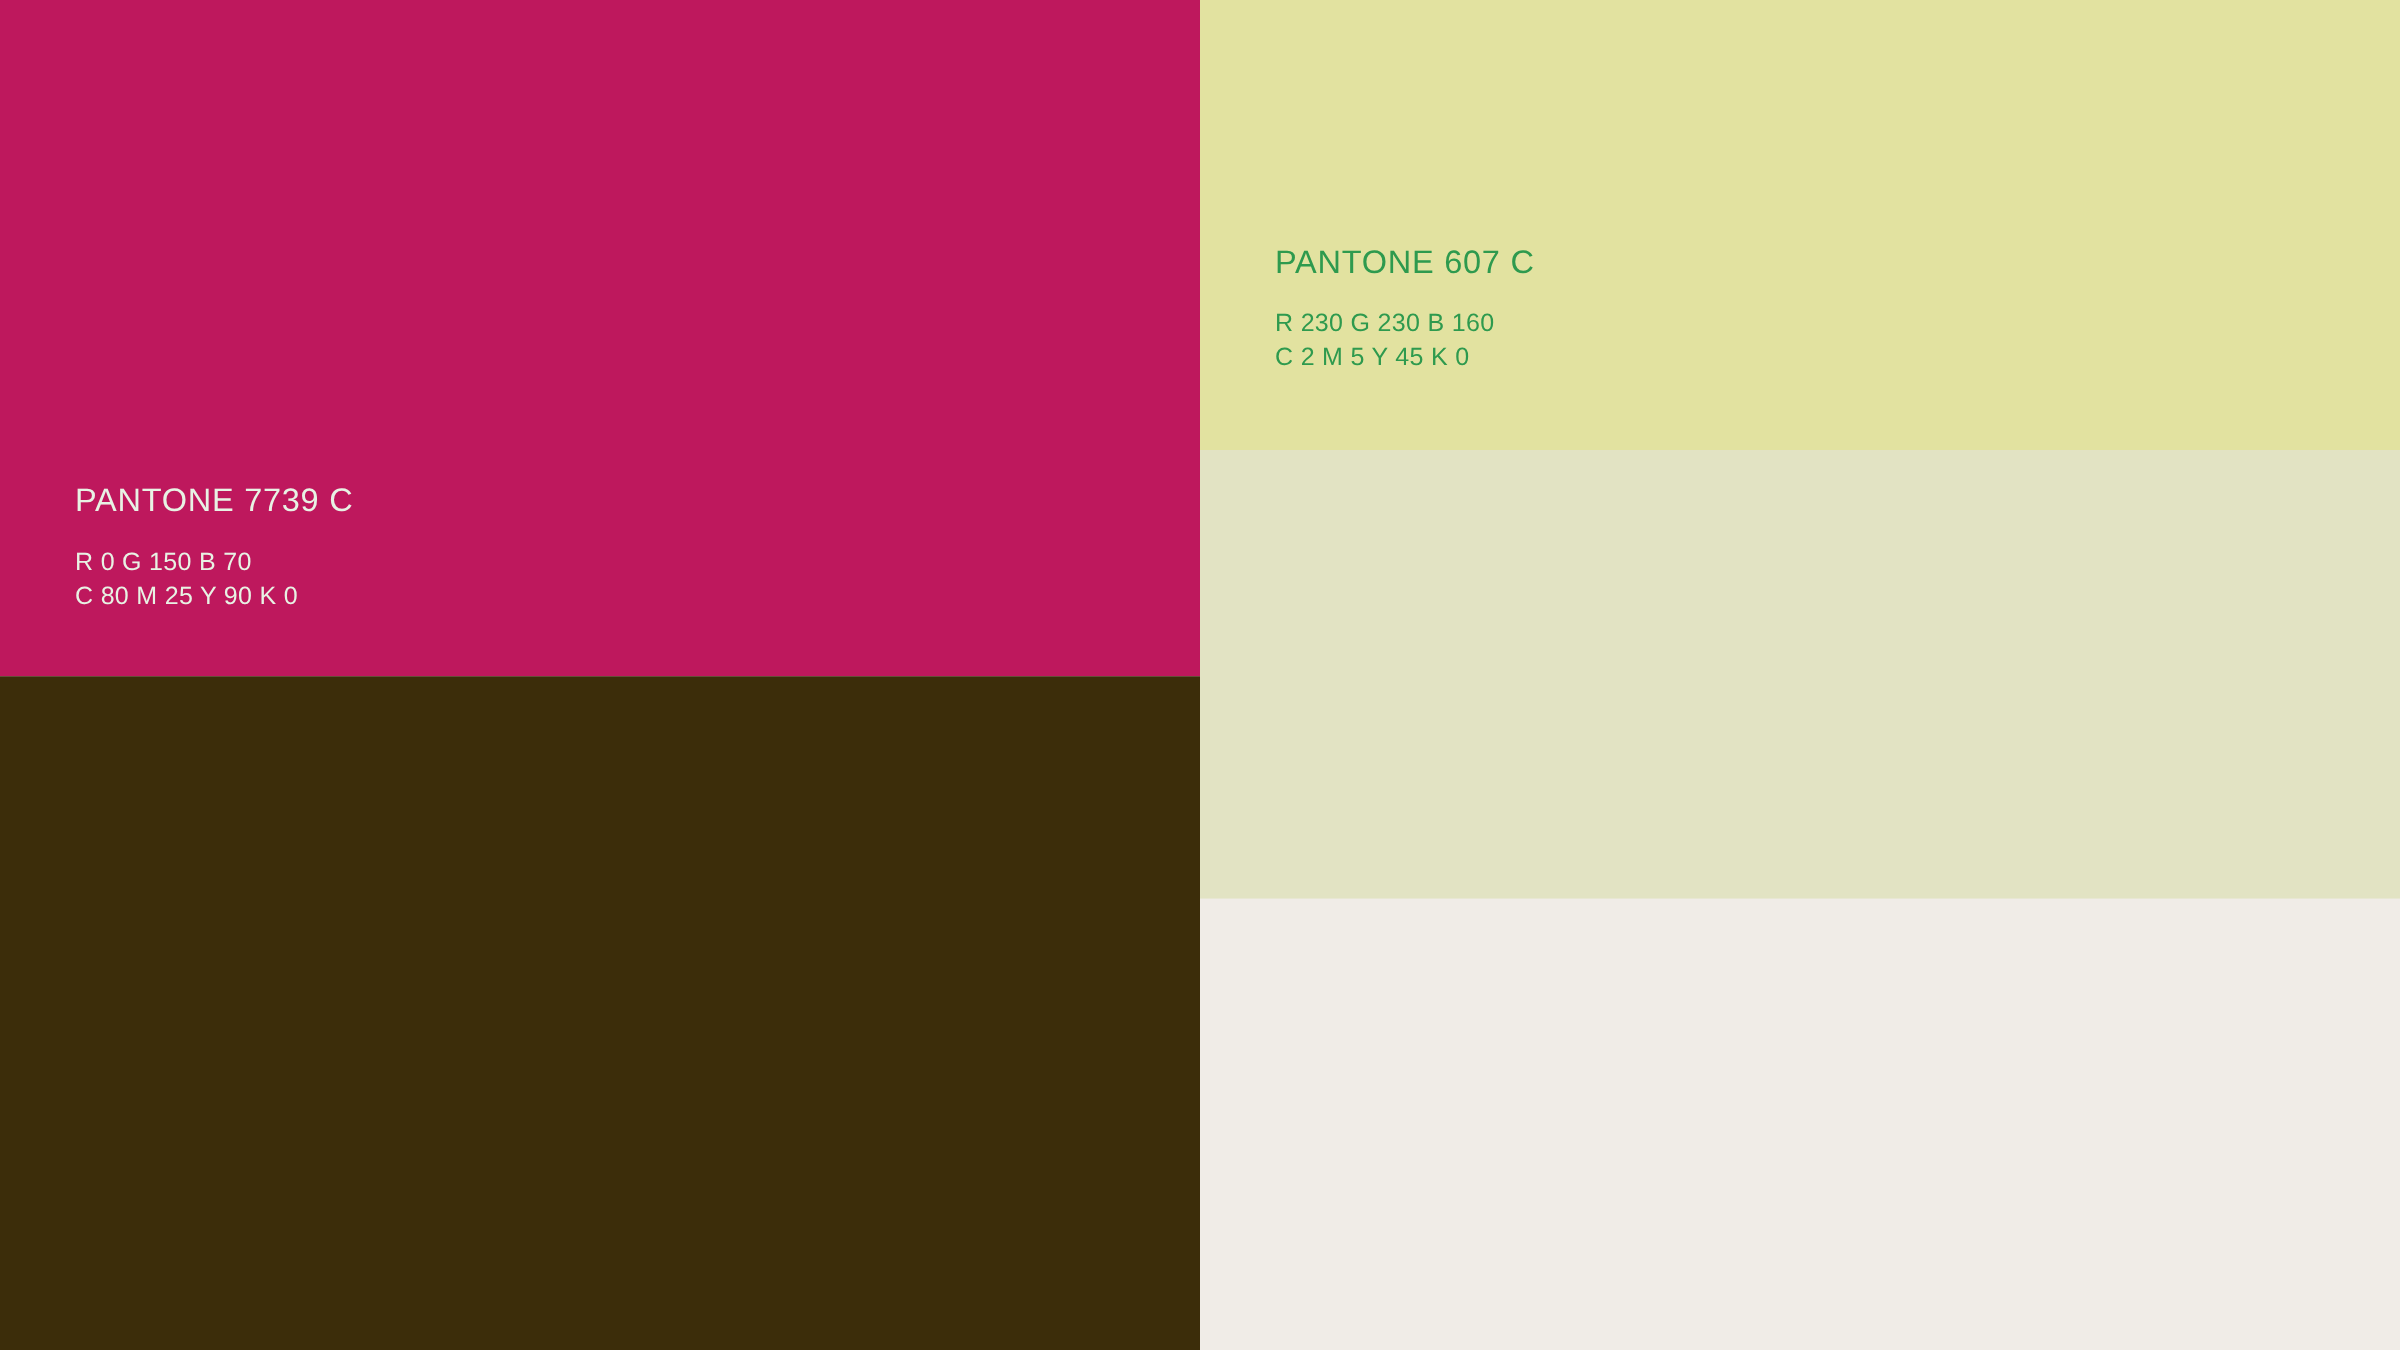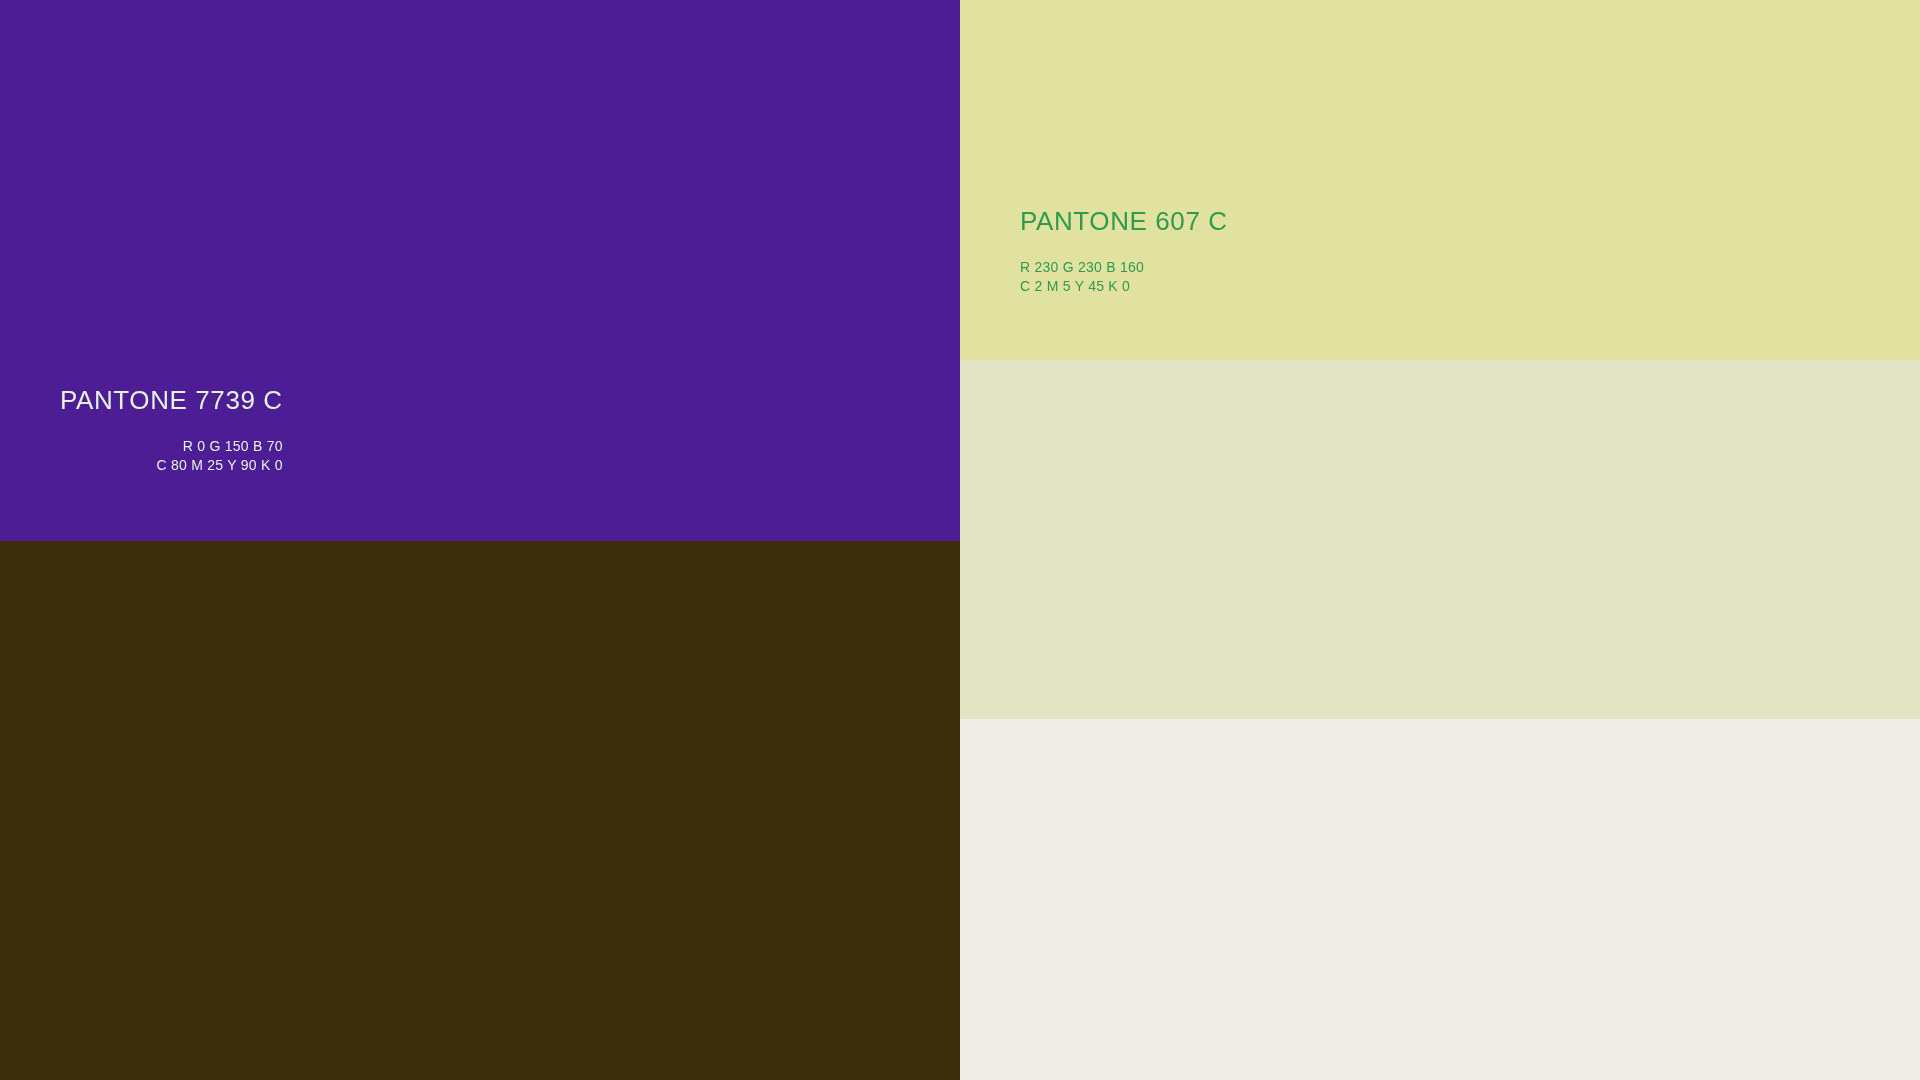--- a/index.html
+++ b/index.html
@@ -26,22 +26,21 @@
     box-sizing: border-box;
     overflow: hidden;
   }
 
   
   .swatch-7739 {
     left: 0;
     top: 0;
     width: 960px;
     height: 541px;
-    background: #4c1d95;
-    text-align: right;
+    background: #be185d;
   }
   .swatch-449 {
     left: 0;
     top: 541px;
     width: 960px;
     height: 539px;
     background: #3C2D0A;
   }
 
   
@@ -71,33 +70,33 @@
     position: absolute;
     left: 60px;
   }
   .swatch-607 .swatch-label,
   .swatch-7485 .swatch-label,
   .swatch-663 .swatch-label {
     left: 60px;
   }
 
   .label-7739 { top: 386px; }
-  .label-607  { top: 207px; }
+  .label-607  { top: 195px; }
 
   .swatch-name {
     font-size: 26px;
     font-weight: 400;
     letter-spacing: 0.6px;
     line-height: 1.1;
     margin: 0 0 22px 0;
     white-space: nowrap;
   }
 
   .value-line {
-    font-size: 14px;
+    font-size: 20px;
     font-weight: 400;
     letter-spacing: 0.25px;
     line-height: 1.38;
     white-space: nowrap;
     margin: 0;
   }
 
   
   .theme-on-green .swatch-name,
   .theme-on-green .value-line { color: #E8F2E4; }

